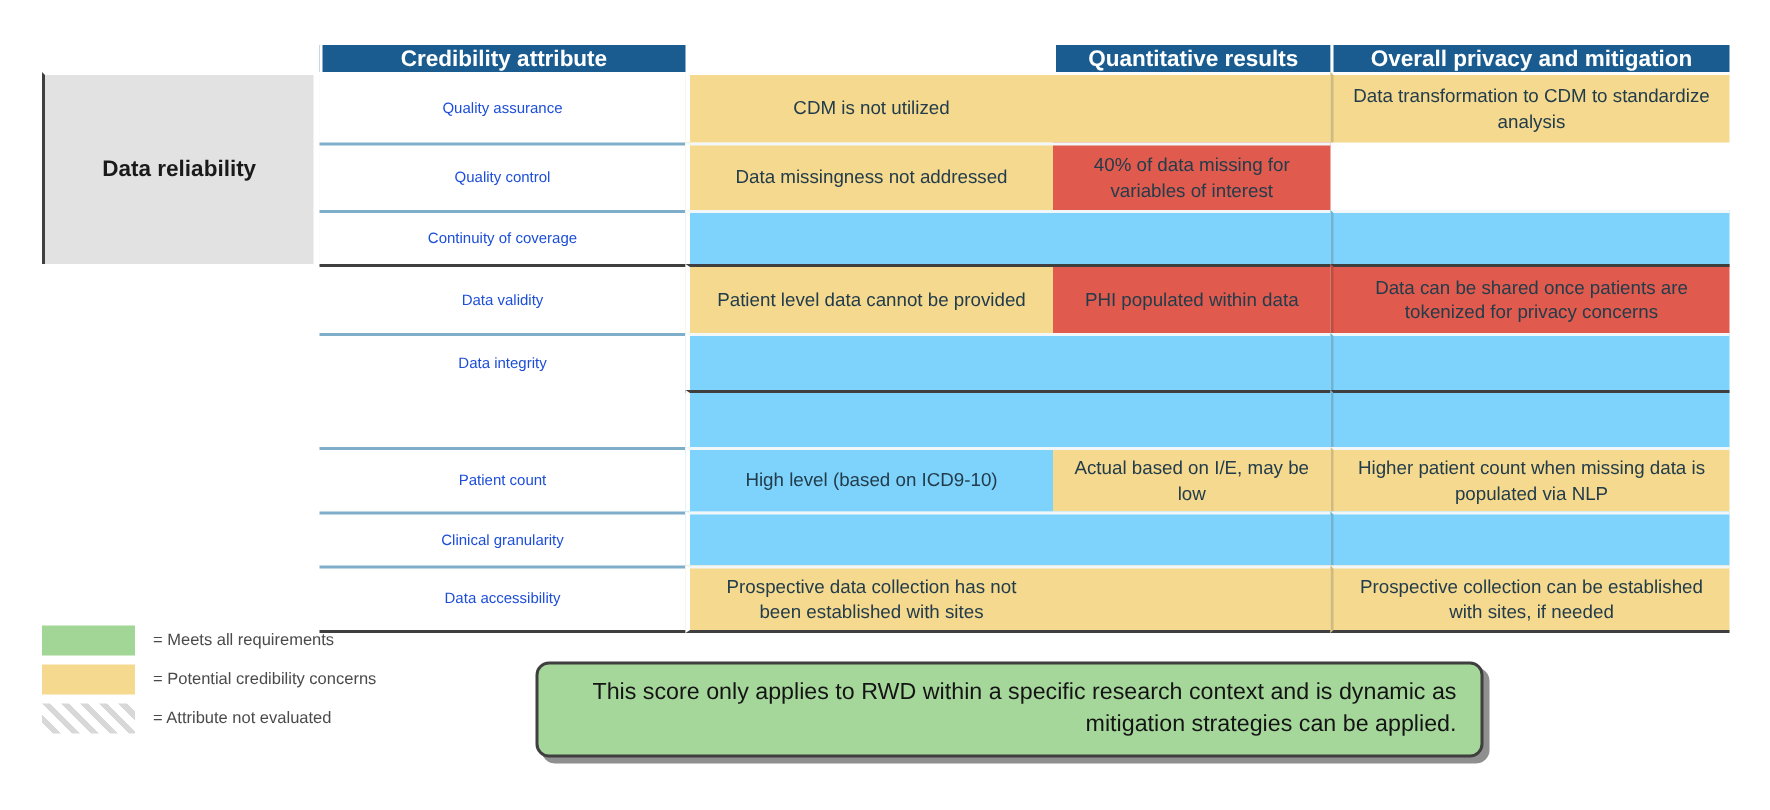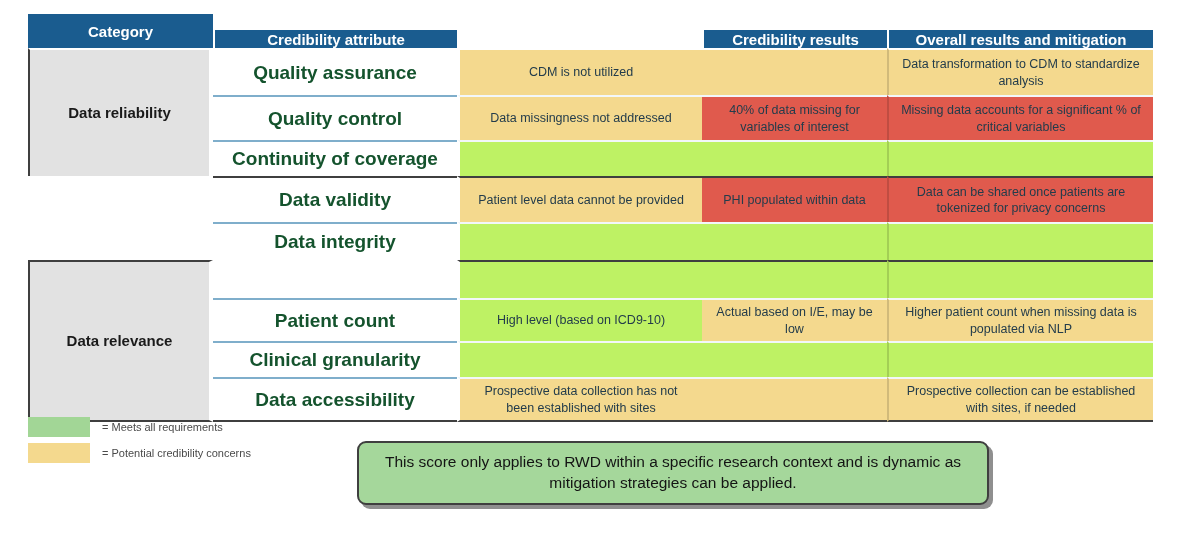--- a/index.html
+++ b/index.html
@@ -21,28 +21,28 @@
   .hcell{
     background:#1A5C8F;color:#ffffff;font-weight:bold;font-size:15px;
   }
   .hsep{border-left:2px solid #ffffff;margin-top:16px;}
   .cat{
     background:#E2E2E2;color:#1a1a1a;font-weight:bold;font-size:15px;
     border-left:2px solid #3F3F3F;border-right:4px solid #ffffff;
     padding:0 14px;line-height:1.25;
   }
   .attr{
-    background:#ffffff;color:#14532d;font-weight:bold;font-size:19px;
+    background:#ffffff;color:#1d4ed8;font-weight:normal;font-size:10px;
   }
   .rcell{
     color:#233C4B;font-size:12.5px;line-height:1.3;padding:2px 10px;
   }
   .c3{border-left:3px solid #ffffff;}
   .c5{border-left:2px solid rgba(0,0,0,0.14);}
-  [data-status="green"]{background:#bef264;}
+  [data-status="green"]{background:#7dd3fc;}
   [data-status="yellow"]{background:#F4D98E;}
   [data-status="red"]{background:#E05A4D;}
   
   .sw{border-top:2px solid #ffffff;}
   .sl{border-top:2px solid #F2F7FA;}
   .asl{border-top:2px solid #7FAECB;}
   .sd{border-top:2px solid #3F3F3F;}
   .bb{border-bottom:2px solid #3F3F3F;}
   
   .legend{
@@ -59,45 +59,42 @@
   .legend-label{font-size:11px;color:#4A4A4A;}
   
   .callout{
     position:absolute;left:357px;top:441px;width:632px;height:64px;
     background:#A5D79B;border:2px solid #3F3F3F;border-radius:9px;
     box-shadow:4px 4px 0 0 #8F8F8F;
     display:flex;align-items:center;justify-content:center;
     box-sizing:border-box;
   }
   .callout-text{
-    font-size:15.5px;color:#141414;text-align:center;line-height:1.35;padding:0 16px;
+    font-size:15.5px;color:#141414;text-align:right;line-height:1.35;padding:0 16px;
   }
 </style>
 </head>
 <body>
 
 <div class="matrix">
 
-  <div class="hcell" style="grid-area:1/1">Category</div>
   <div class="hcell hsep" style="grid-area:1/2">Credibility attribute</div>
-  <div class="hcell hsep" style="grid-area:1/4">Credibility results</div>
-  <div class="hcell hsep" style="grid-area:1/5">Overall results and mitigation</div>
+  <div class="hcell hsep" style="grid-area:1/4">Quantitative results</div>
+  <div class="hcell hsep" style="grid-area:1/5">Overall privacy and mitigation</div>
 
   <div class="cat sw" style="grid-area:2/1/5/2">Data reliability</div>
-  <div class="cat sd bb" style="grid-area:7/1/11/2">Data relevance</div>
 
   <div class="attr sw" style="grid-area:2/2">Quality assurance</div>
   <div class="rcell c3 sw" style="grid-area:2/3" data-status="yellow">CDM is not utilized</div>
   <div class="rcell sw" style="grid-area:2/4" data-status="yellow"></div>
   <div class="rcell c5 sw" style="grid-area:2/5" data-status="yellow">Data transformation to CDM to standardize analysis</div>
 
   <div class="attr asl" style="grid-area:3/2">Quality control</div>
   <div class="rcell c3 sl" style="grid-area:3/3" data-status="yellow">Data missingness not addressed</div>
   <div class="rcell sl" style="grid-area:3/4" data-status="red">40% of data missing for variables of interest</div>
-  <div class="rcell c5 sl" style="grid-area:3/5" data-status="red">Missing data accounts for a significant % of critical variables</div>
 
   <div class="attr asl" style="grid-area:4/2">Continuity of coverage</div>
   <div class="rcell c3 sl" style="grid-area:4/3" data-status="green"></div>
   <div class="rcell sl" style="grid-area:4/4" data-status="green"></div>
   <div class="rcell c5 sl" style="grid-area:4/5" data-status="green"></div>
 
   <div class="attr sd" style="grid-area:5/2">Data validity</div>
   <div class="rcell c3 sd" style="grid-area:5/3" data-status="yellow">Patient level data cannot be provided</div>
   <div class="rcell sd" style="grid-area:5/4" data-status="red">PHI populated within data</div>
   <div class="rcell c5 sd" style="grid-area:5/5" data-status="red">Data can be shared once patients are tokenized for privacy concerns</div>
@@ -130,17 +127,21 @@
 
 <div class="legend">
   <div class="legend-item">
     <span class="swatch" data-swatch="green"></span>
     <span class="legend-label">= Meets all requirements</span>
   </div>
   <div class="legend-item">
     <span class="swatch" data-swatch="yellow"></span>
     <span class="legend-label">= Potential credibility concerns</span>
   </div>
+  <div class="legend-item">
+    <span class="swatch" data-swatch="hatch"></span>
+    <span class="legend-label">= Attribute not evaluated</span>
+  </div>
 </div>
 
 <div class="callout">
   <div class="callout-text">This score only applies to RWD within a specific research context and is dynamic as mitigation strategies can be applied.</div>
 </div>
 
 </body></html>

